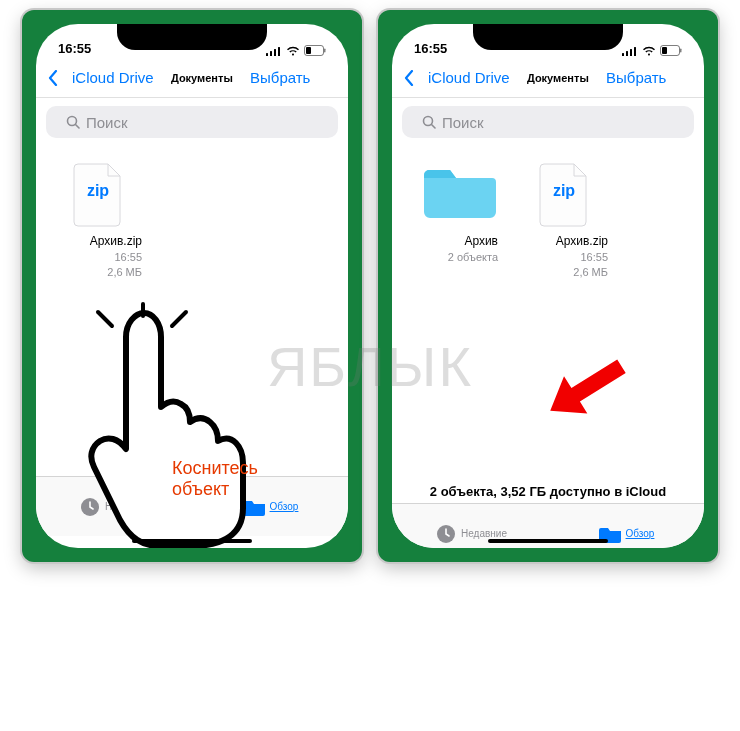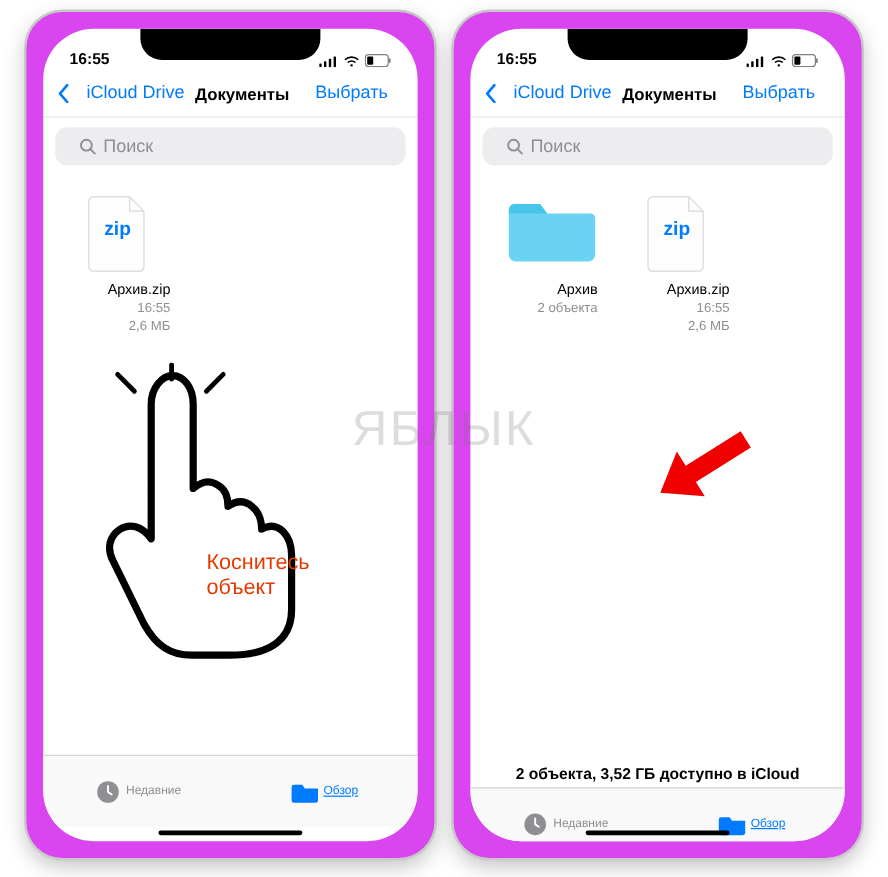--- a/index.html
+++ b/index.html
@@ -9,23 +9,23 @@
     width: 740px;
     height: 731px;
     position: relative;
     overflow: hidden;
   }
   .stage { position: relative; width: 740px; height: 731px; }
   .phone {
     position: absolute;
     top: 10px;
     width: 340px;
-    height: 705px;
-    background: #d946ef;
-    border-radius: 30px;
+    height: 552px;
+    background: #15803d;
+    border-radius: 12px;
     padding: 14px;
     box-shadow: 0 0 0 2px #c8c8c8, 0 6px 18px rgba(0,0,0,.25);
   }
   .phone.left { left: 22px; }
   .phone.right { left: 378px; }
   .screen {
     position: relative;
     width: 100%;
     height: 100%;
     background: #fff;
@@ -63,31 +63,31 @@
   }
   .nav-back {
     color: #007aff;
     font-size: 15px;
     display: flex;
     align-items: center;
     gap: 14px;
     min-width: 86px;
   }
   .nav-title {
-    font-size: 14px;
+    font-size: 11px;
     font-weight: 600;
     color: #000;
     flex: 1;
     text-align: center;
   }
   .nav-action {
     color: #007aff;
     font-size: 15px;
     min-width: 86px;
-    text-align: center;
+    text-align: left;
   }
   .searchbar {
     margin: 8px 10px 6px;
     background: #ededf0;
     border-radius: 10px;
     height: 32px;
     display: flex;
     align-items: center;
     padding: 0 20px;
     gap: 6px;
@@ -175,21 +175,21 @@
   }
   .arrow-overlay {
     position: absolute;
     top: 215px; left: 148px;
     pointer-events: none;
   }
   .watermark {
     position: absolute;
     top: 334px; left: 50%;
     transform: translateX(-50%);
-    font-size: 41px;
+    font-size: 56px;
     font-weight: 300;
     letter-spacing: 2px;
     color: rgba(120,120,120,0.25);
     pointer-events: none;
     white-space: nowrap;
   }
 </style>
 </head>
 <body>
 

